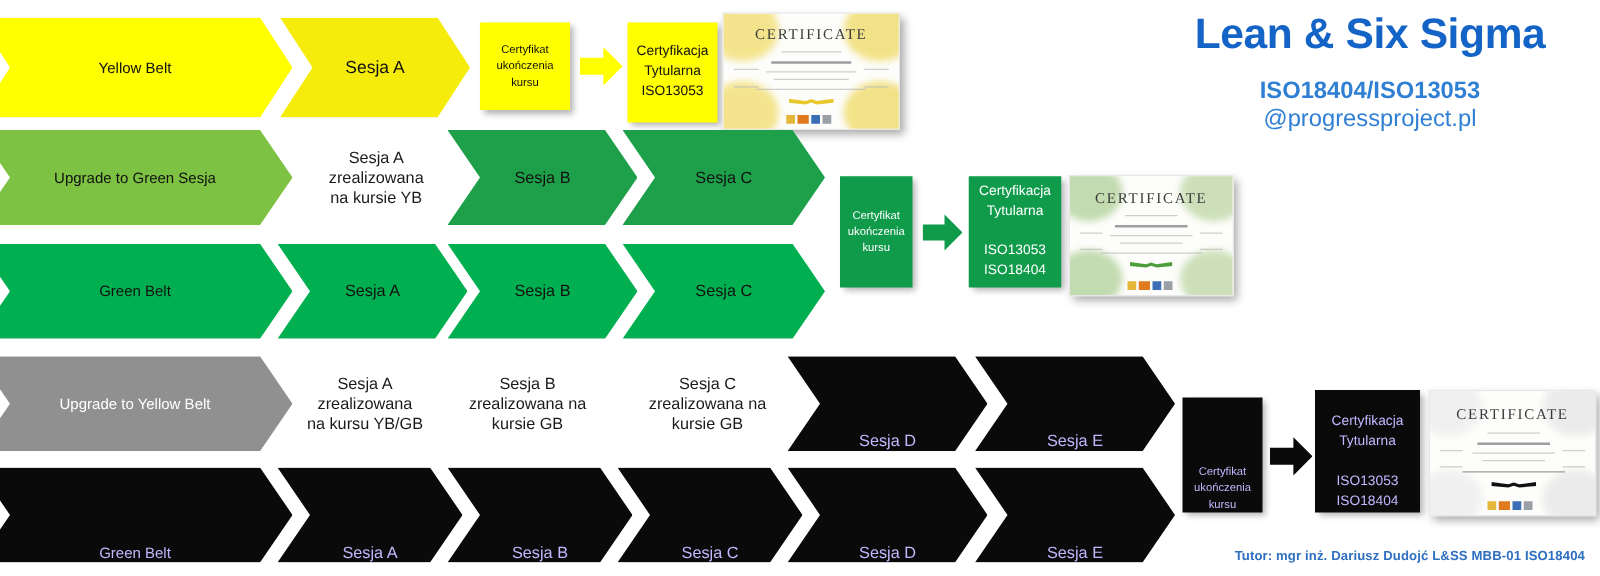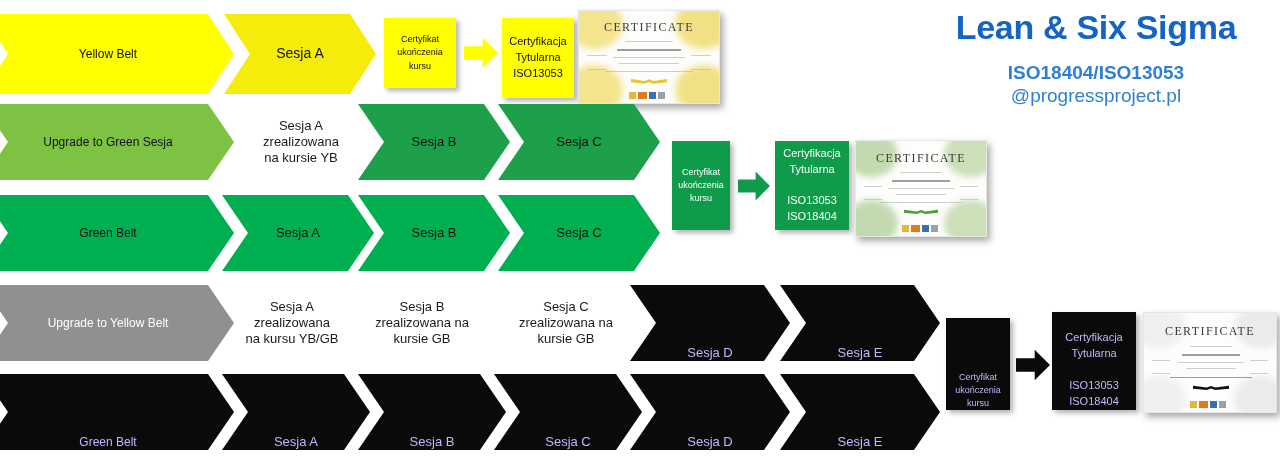--- a/index.html
+++ b/index.html
@@ -346,14 +346,15 @@
       <span style="width:7px;height:7px;background:#9aa0a6;"></span>
     </div>
   </div>
 
   <div id="titleblock">
     <div class="main">Lean &amp; Six Sigma</div>
     <div class="sub2">ISO18404/ISO13053</div>
     <div class="sub3">@progressproject.pl</div>
   </div>
 
+  <div id="tutor">Tutor: mgr inż. Dariusz Dudojć L&amp;SS MBB-01 ISO18404</div>
 
 </div>
 
 </body></html>

